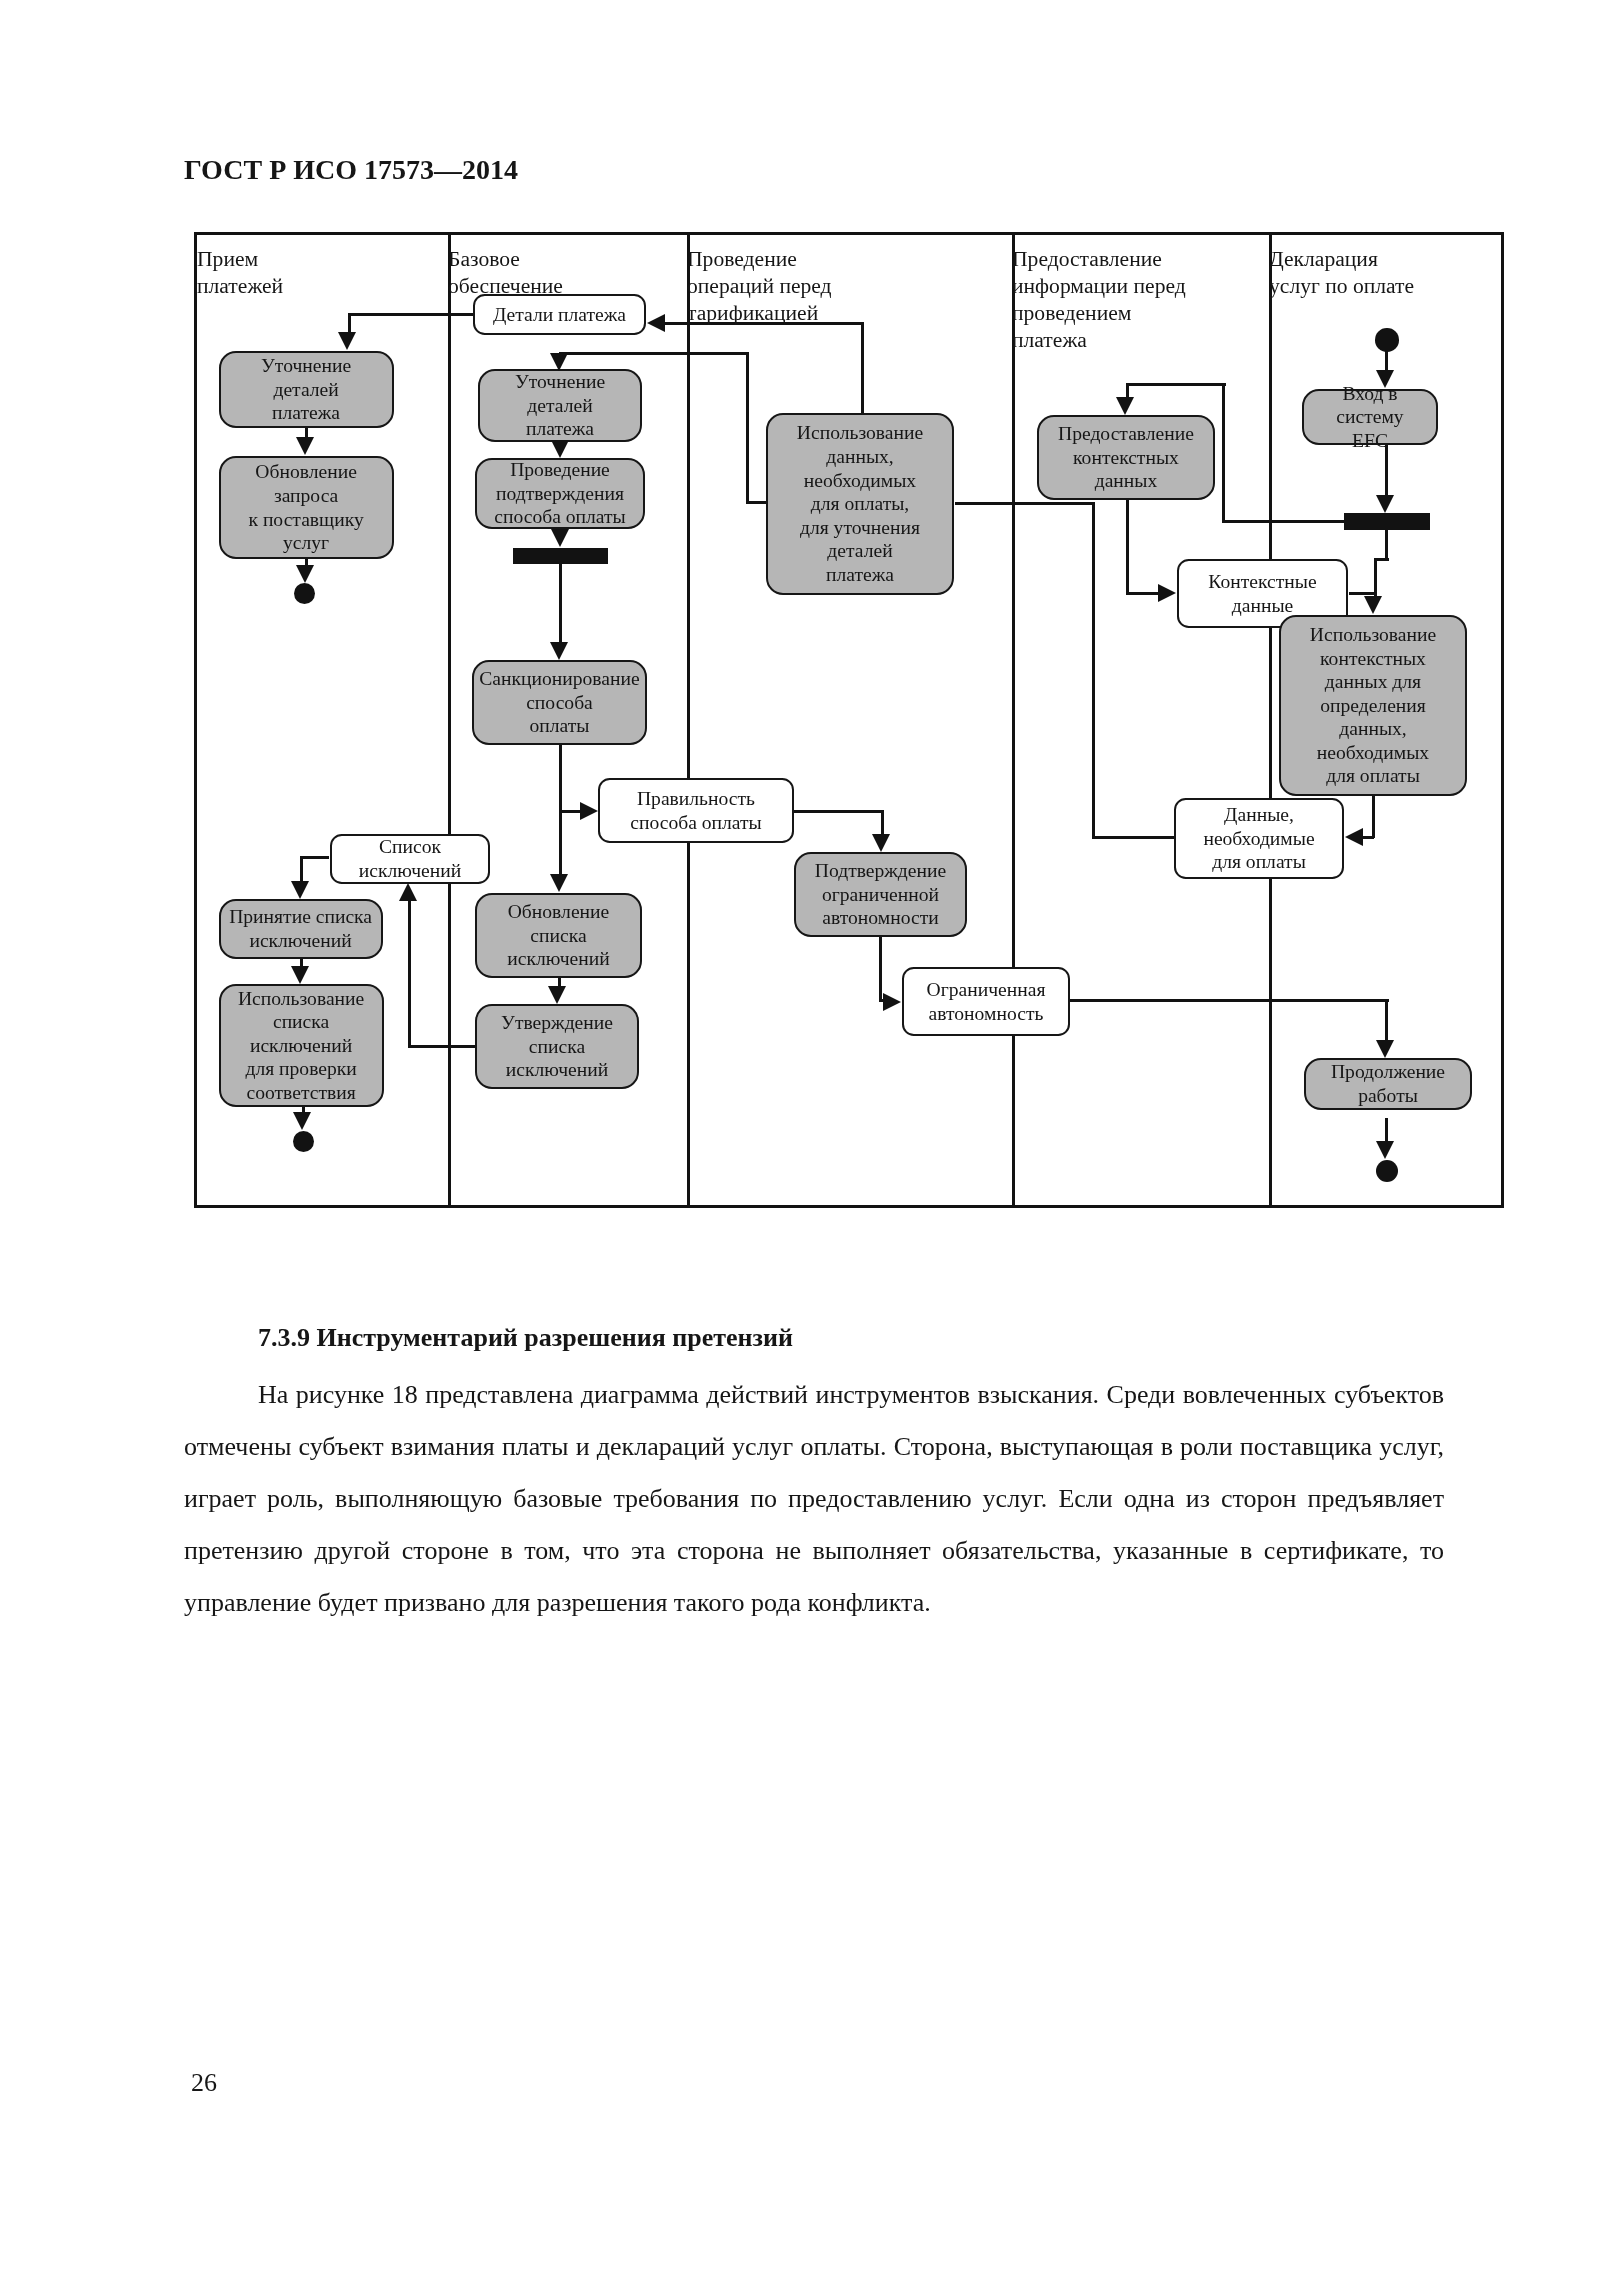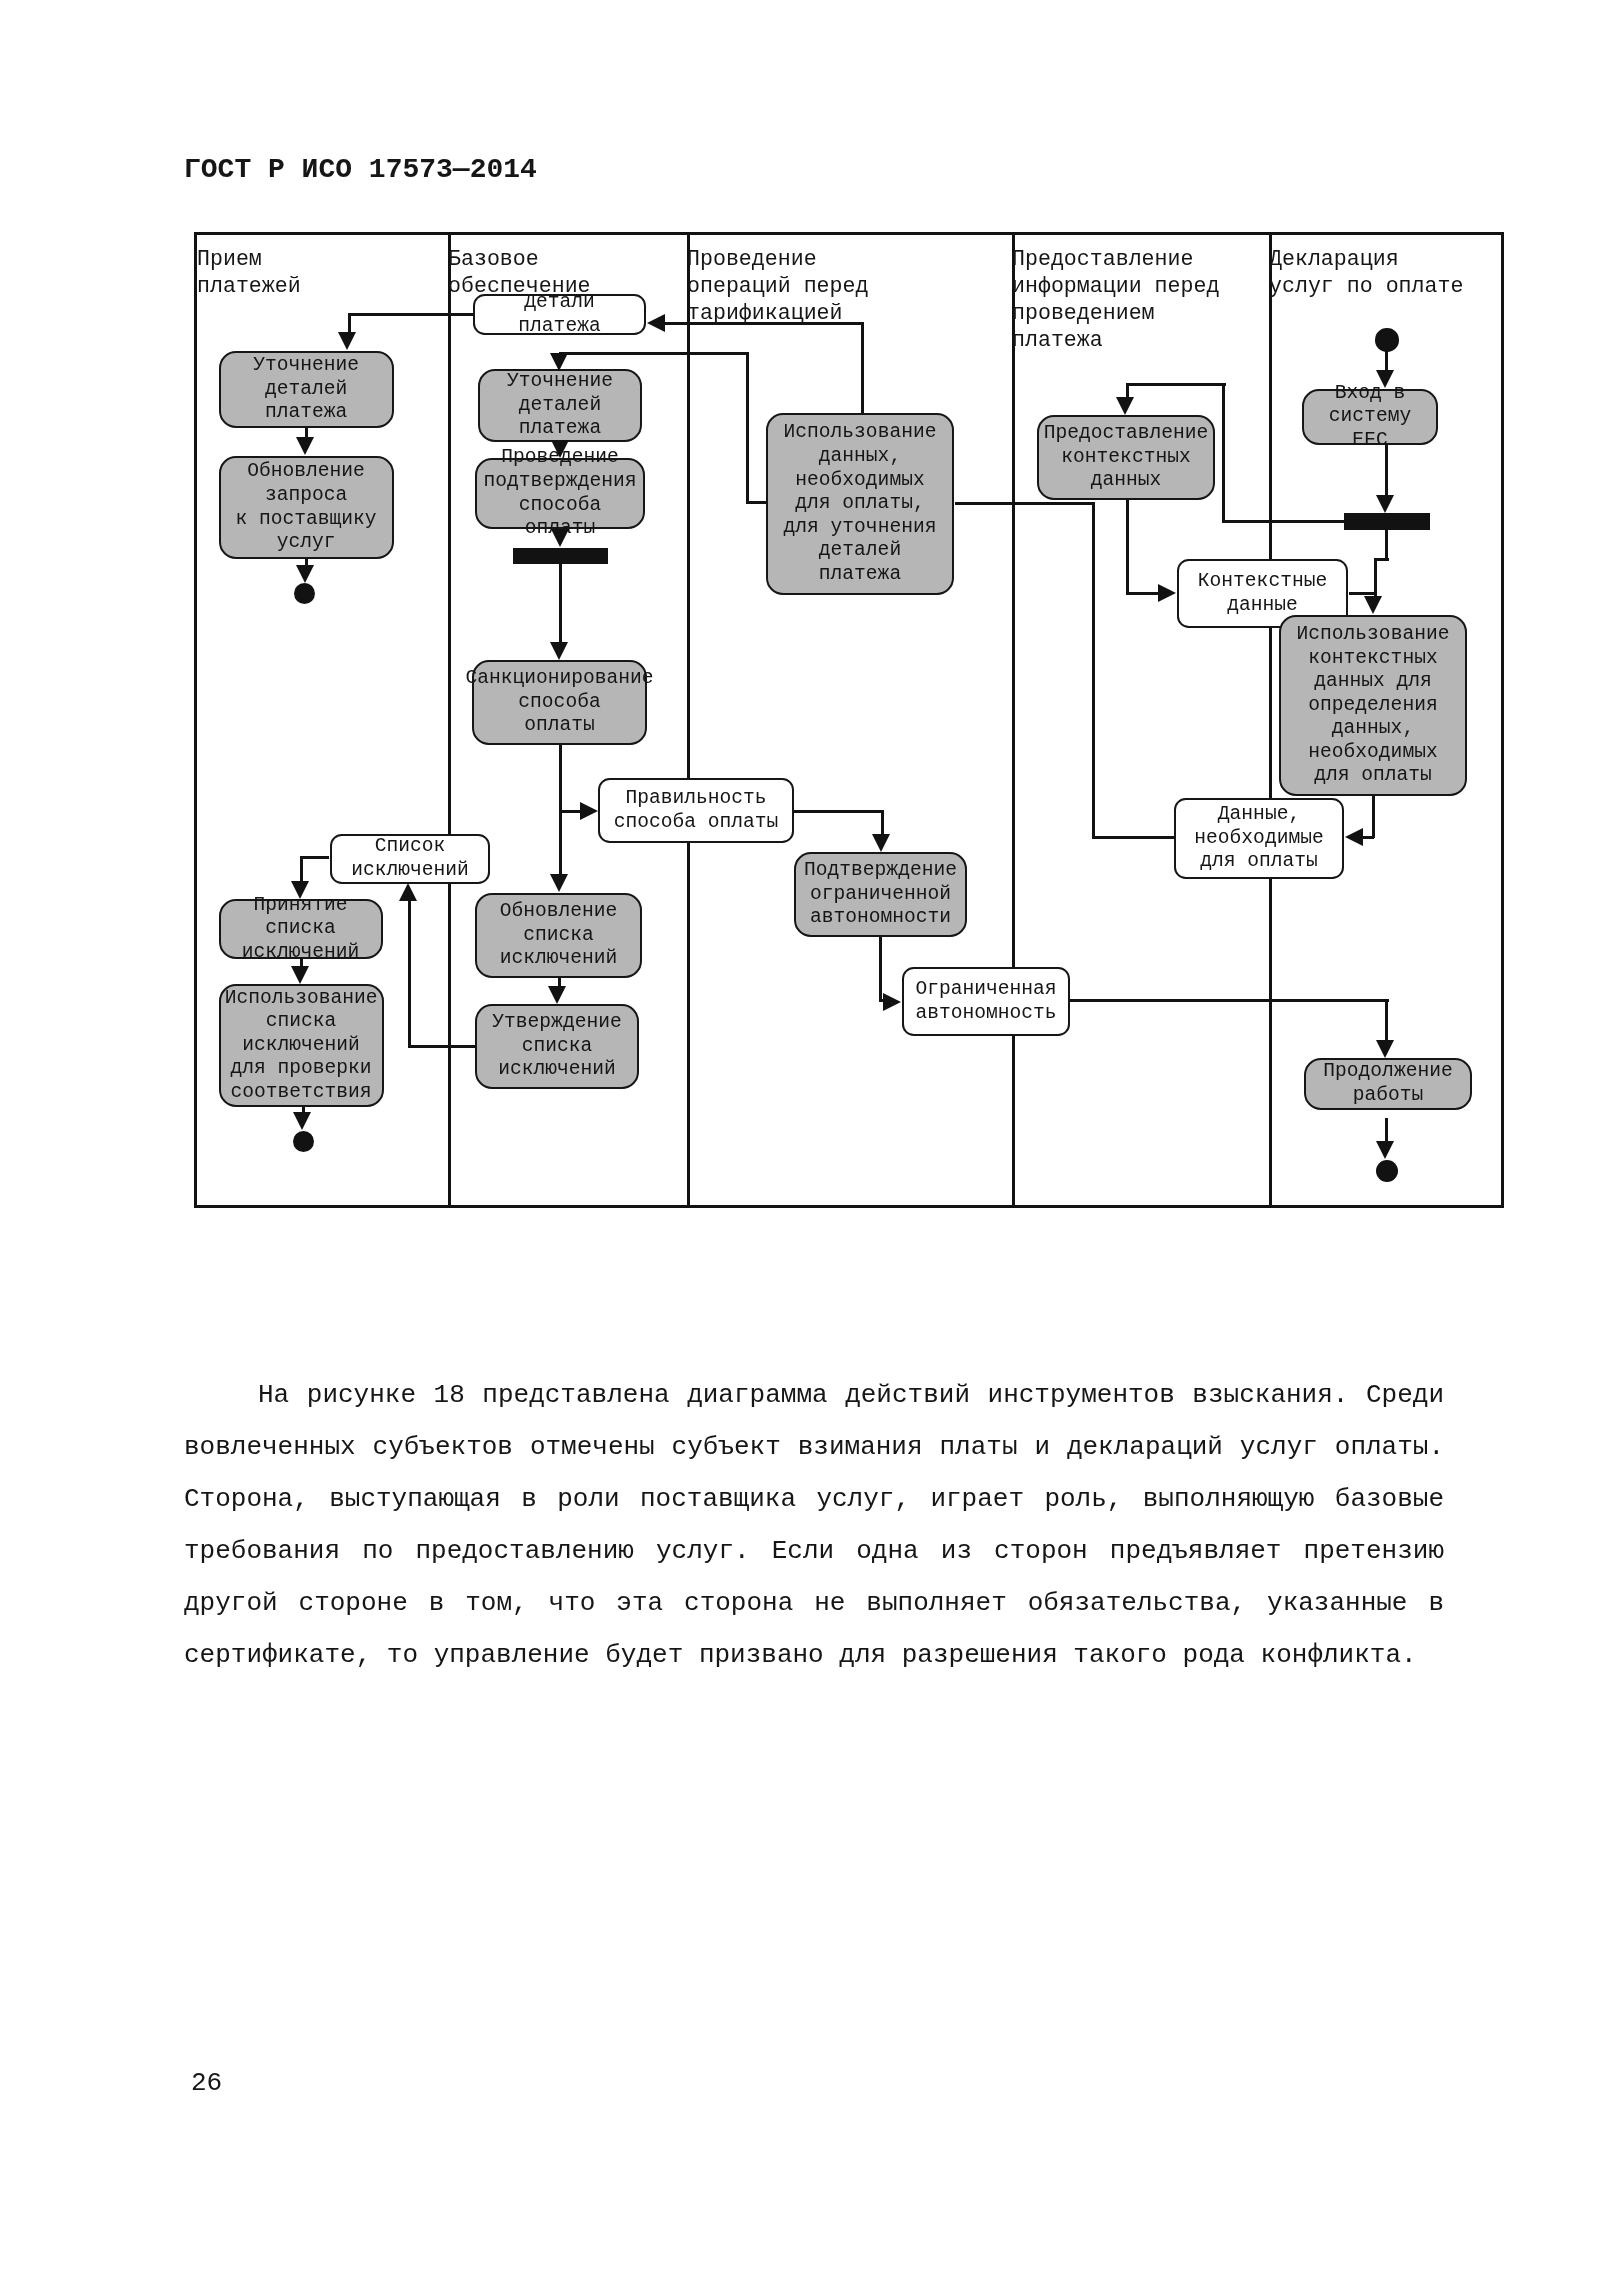--- a/index.html
+++ b/index.html
@@ -1,17 +1,17 @@
 <!DOCTYPE html>
 <html style="font-size:10.5px"><head>
 <meta charset="utf-8">
 <style>
   html,body{margin:0;padding:0;background:#ffffff;}
   #page{position:relative;width:1623px;height:2295px;background:#ffffff;
-        font-family:Liberation Mono, monospace;color:#161616;overflow:hidden;}
+        font-family:Liberation Serif, serif;color:#161616;overflow:hidden;}
   .doc-header{position:absolute;left:184px;top:154px;font-size:28px;font-weight:bold;letter-spacing:0px;}
   #diagram{position:absolute;left:194px;top:232px;width:1304px;height:970px;border:3.9px solid #121212;background:#fff;}
   .lane-line{position:absolute;top:0;width:3.3px;height:100%;background:#121212;z-index:0;}
   .lane-title{position:absolute;top:10.5px;text-align:left;font-size:21.6px;line-height:27px;white-space:pre-line;z-index:3;}
   .action,.object{position:absolute;display:flex;align-items:center;justify-content:center;
         text-align:center;font-size:19.6px;line-height:23.6px;white-space:pre-line;z-index:2;
         border:2.6px solid #161616;box-sizing:border-box;padding:2.6px;}
   .action{background:#b6b6b6;border-radius:17px;}
   .object{background:#ffffff;border-radius:11.8px;}
   .bar{position:absolute;background:#121212;z-index:2;}
@@ -213,17 +213,18 @@
     <div class="arr d" style="left:96px;top:877px"></div>
 
     <div class="vline" style="left:361px;top:743px;height:9.2px"></div>
     <div class="arr d" style="left:351px;top:751px"></div>
     <div class="hline" style="left:211px;top:810px;width:67px"></div>
     <div class="vline" style="left:211px;top:665px;height:147px"></div>
     <div class="arr u" style="left:202px;top:648px"></div>
   </div>
 
 
+  <div class="sec-heading">7.3.9 Инструментарий разрешения претензий</div>
   <div class="sec-body">На рисунке 18 представлена диаграмма действий инструментов взыскания. Среди вовлеченных субъектов отмечены субъект взимания платы и деклараций услуг оплаты. Сторона, выступающая в роли поставщика услуг, играет роль, выполняющую базовые требования по предоставлению услуг. Если одна из сторон предъявляет претензию другой стороне в том, что эта сторона не выполняет обязательства, указанные в сертификате, то управление будет призвано для разрешения такого рода конфликта.</div>
 
   <div class="page-num">26</div>
 </div>
 
 
 </body></html>

